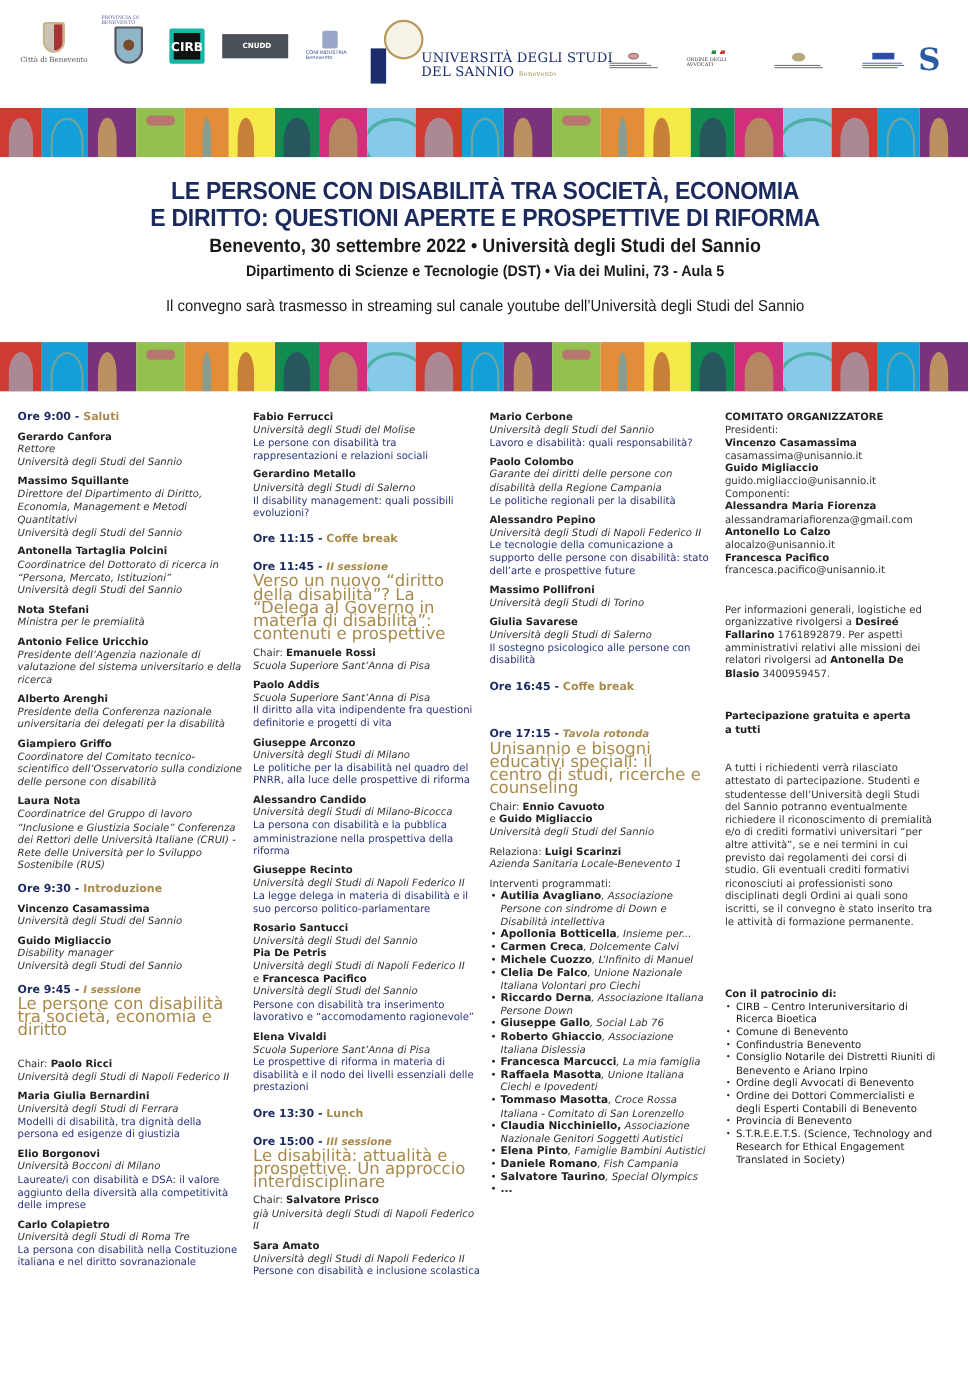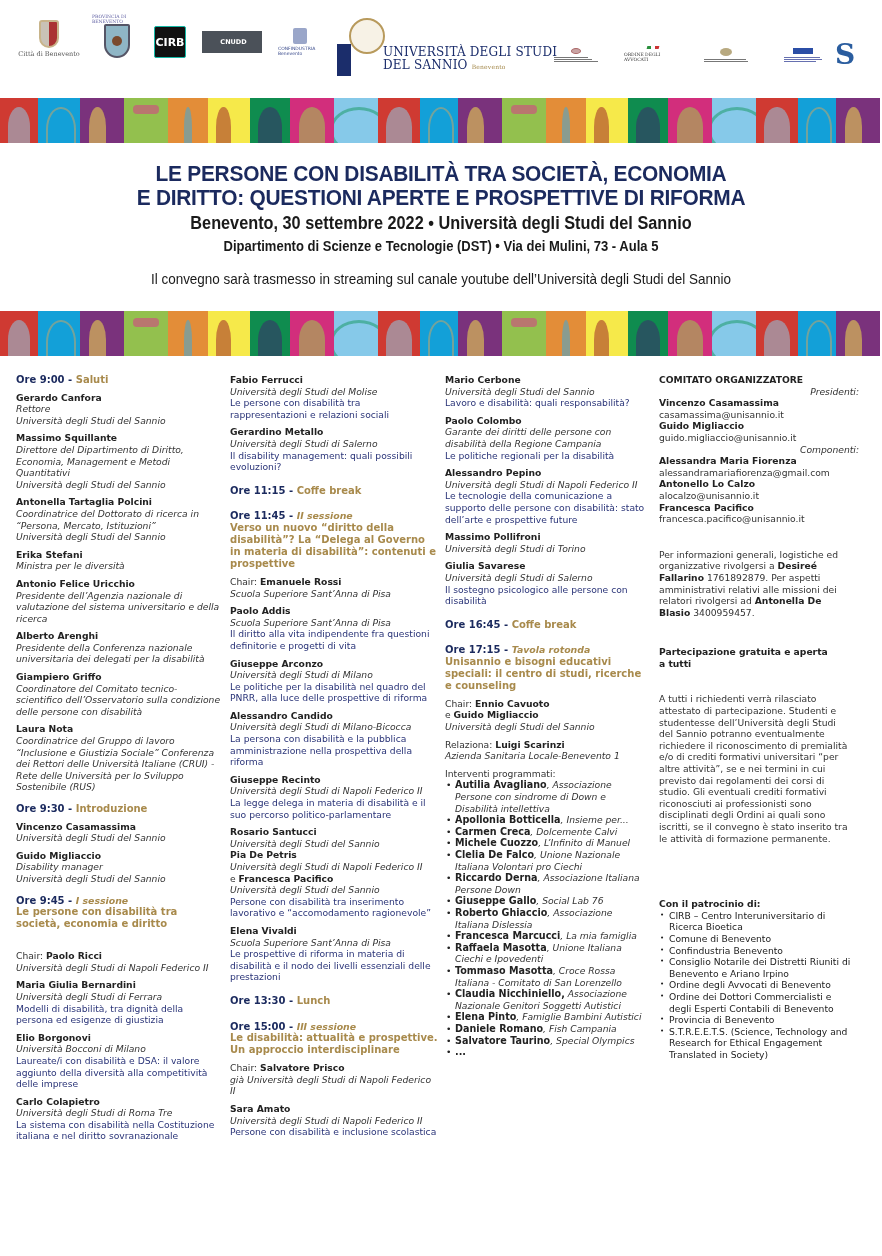--- a/index.html
+++ b/index.html
@@ -9,21 +9,21 @@
   
   .logos { position: absolute; top: 14px; left: 0; width: 882px; height: 60px; }
   .logo { position: absolute; display: flex; flex-direction: column; align-items: center; justify-content: center; }
   .logo-cap { font-family: "DejaVu Serif", serif; font-size: 6.5px; color: #555; margin-top: 2px; white-space: nowrap; }
   .l-city { left: 22px; top: 6px; width: 54px; }
   .crest { width: 20px; height: 28px; border-radius: 3px 3px 10px 10px; background: linear-gradient(90deg,#c9c2b6 50%,#a33 50%); border: 2px solid #c8b48a; }
   .l-prov { left: 92px; top: 0; width: 50px; }
   .shield { width: 26px; height: 34px; background: #8fb6c6; border: 2px solid #556; border-radius: 2px 2px 14px 14px; position: relative; }
   .shield::after { content:""; position:absolute; left:6px; top:10px; width:10px; height:10px; background:#7a4a2e; border-radius:50%; }
   .prov-text { font-size: 6px; color: #5b5ba0; font-family: "DejaVu Serif", serif; }
-  .l-cirb { left: 154px; top: 12px; width: 32px; height: 32px; background: #111; border: 1px solid #14b8a6; color: #fff; font-weight: bold; font-size: 11px; display:flex; align-items:center; justify-content:center; border-radius: 2px; }
+  .l-cirb { left: 154px; top: 12px; width: 32px; height: 32px; background: #111; border: 4px solid #14b8a6; color: #fff; font-weight: bold; font-size: 11px; display:flex; align-items:center; justify-content:center; border-radius: 2px; }
   .l-cnudd { left: 202px; top: 17px; width: 60px; height: 22px; background: #4b5159; color:#fff; font-size: 6.5px; font-weight:bold; display:flex; align-items:center; padding-left:3px; }
   .l-confind { left: 278px; top: 14px; width: 44px; }
   .conf-mark { width: 14px; height: 16px; background: #9aa6c9; border-radius: 2px; }
   .conf-cap { font-size: 4.5px; color: #3a4b8c; margin-top: 2px; }
   .l-unisannio { left: 337px; top: 2px; width: 160px; height: 62px; }
   .uni-doc { position:absolute; left: 0; top: 28px; width: 14px; height: 32px; background: #1b2d6b; }
   .uni-seal { position:absolute; left: 12px; top: 2px; width: 36px; height: 36px; border-radius:50%; border: 2px solid #b89a5c; background: #f7f2e6; }
   .uni-name { position:absolute; left: 46px; top: 30px; font-family: "DejaVu Serif", serif; color: #1b2d6b; font-size: 12px; line-height: 13px; white-space: nowrap; letter-spacing: 0.2px; }
   .uni-name .ben { font-size: 6px; color: #a58a4d; margin-left: 4px; }
   .l-cons { left: 546px; top: 34px; width: 60px; height: 14px; display:flex; align-items:center; gap:3px; }
@@ -65,35 +65,35 @@
   .col { position: absolute; top: 374px; font-family: "DejaVu Sans", sans-serif; font-size: 9.2px; line-height: 11.6px; color: #222; }
   .c1 { left: 16px; width: 205px; }
   .c2 { left: 230px; width: 208px; }
   .c3 { left: 445px; width: 200px; }
   .c4 { left: 659px; width: 200px; }
 
   .sess-head { margin-bottom: 6px; }
   .time { color: #1b2a5e; font-weight: bold; font-size: 10px; }
   .sess-label { color: #a88a4c; font-weight: bold; font-size: 10px; }
   .sess-label.it { font-style: italic; font-size: 9.4px; }
-  .sess-title { color: #a88a4c; font-weight: bold; font-size: 10px; line-height: 12px; }
+  .sess-title { color: #a88a4c; font-weight: normal; font-size: 15px; line-height: 12px; }
   .entry { margin-bottom: 6px; }
   .nm { font-weight: bold; color: #222; }
   .aff { font-style: italic; color: #333; }
   .talk { color: #2a3478; }
   .chair { color: #333; }
 
   ul.bul { list-style: none; }
   ul.bul li { position: relative; padding-left: 10px; }
   ul.bul li::before { content: "•"; position: absolute; left: 1px; top: 0; }
   ul.bul.big li .nm { font-size: 9.6px; }
 
   .comm-head { font-weight: bold; color: #222; }
   .c4 .para { margin-top: 0; color: #333; }
-  .c4 .em { font-style: italic; color: #333; text-align: right; }
+  .c4 .em { color: #333; }
   .mail { color: #333; }
   .c4 ul.bul li::before { font-size: 7px; }
 </style>
 </head>
 <body>
 
 <div class="logos">
   <div class="logo l-city">
     <div class="crest"></div>
     <div class="logo-cap">Città di Benevento</div>
@@ -218,22 +218,22 @@
     <div class="nm">Massimo Squillante</div>
     <div class="aff">Direttore del Dipartimento di Diritto, Economia, Management e Metodi Quantitativi</div>
     <div class="aff">Università degli Studi del Sannio</div>
   </div>
   <div class="entry">
     <div class="nm">Antonella Tartaglia Polcini</div>
     <div class="aff">Coordinatrice del Dottorato di ricerca in “Persona, Mercato, Istituzioni”</div>
     <div class="aff">Università degli Studi del Sannio</div>
   </div>
   <div class="entry">
-    <div class="nm">Erika Stefani</div>
-    <div class="aff">Ministra per le diversità</div>
+    <div class="nm">Nota Stefani</div>
+    <div class="aff">Ministra per le premialità</div>
   </div>
   <div class="entry">
     <div class="nm">Antonio Felice Uricchio</div>
     <div class="aff">Presidente dell’Agenzia nazionale di valutazione del sistema universitario e della ricerca</div>
   </div>
   <div class="entry">
     <div class="nm">Alberto Arenghi</div>
     <div class="aff">Presidente della Conferenza nazionale universitaria dei delegati per la disabilità</div>
   </div>
   <div class="entry">
@@ -272,21 +272,21 @@
     <div class="talk">Modelli di disabilità, tra dignità della persona ed esigenze di giustizia</div>
   </div>
   <div class="entry">
     <div class="nm">Elio Borgonovi</div>
     <div class="aff">Università Bocconi di Milano</div>
     <div class="talk">Laureate/i con disabilità e DSA: il valore aggiunto della diversità alla competitività delle imprese</div>
   </div>
   <div class="entry">
     <div class="nm">Carlo Colapietro</div>
     <div class="aff">Università degli Studi di Roma Tre</div>
-    <div class="talk">La sistema con disabilità nella Costituzione italiana e nel diritto sovranazionale</div>
+    <div class="talk">La persona con disabilità nella Costituzione italiana e nel diritto sovranazionale</div>
   </div>
 </div>
 
 <div class="col c2">
   <div class="entry">
     <div class="nm">Fabio Ferrucci</div>
     <div class="aff">Università degli Studi del Molise</div>
     <div class="talk">Le persone con disabilità tra rappresentazioni e relazioni sociali</div>
   </div>
   <div class="entry" style="margin-bottom:12px;">
@@ -380,21 +380,21 @@
   <div class="entry">
     <div class="nm">Massimo Pollifroni</div>
     <div class="aff">Università degli Studi di Torino</div>
   </div>
   <div class="entry" style="margin-bottom:12px;">
     <div class="nm">Giulia Savarese</div>
     <div class="aff">Università degli Studi di Salerno</div>
     <div class="talk">Il sostegno psicologico alle persone con disabilità</div>
   </div>
 
-  <div class="sess-head" style="margin-bottom:14px;">
+  <div class="sess-head" style="margin-bottom:32px;">
     <span class="time">Ore 16:45 - </span><span class="sess-label">Coffe break</span>
   </div>
 
   <div class="sess-head">
     <div><span class="time">Ore 17:15 - </span><span class="sess-label it">Tavola rotonda</span></div>
     <div class="sess-title">Unisannio e bisogni educativi speciali: il centro di studi, ricerche e counseling</div>
   </div>
   <div class="entry">
     <div><span class="chair">Chair: </span><span class="nm">Ennio Cavuoto</span></div>
     <div><span class="chair">e </span><span class="nm">Guido Migliaccio</span></div>

